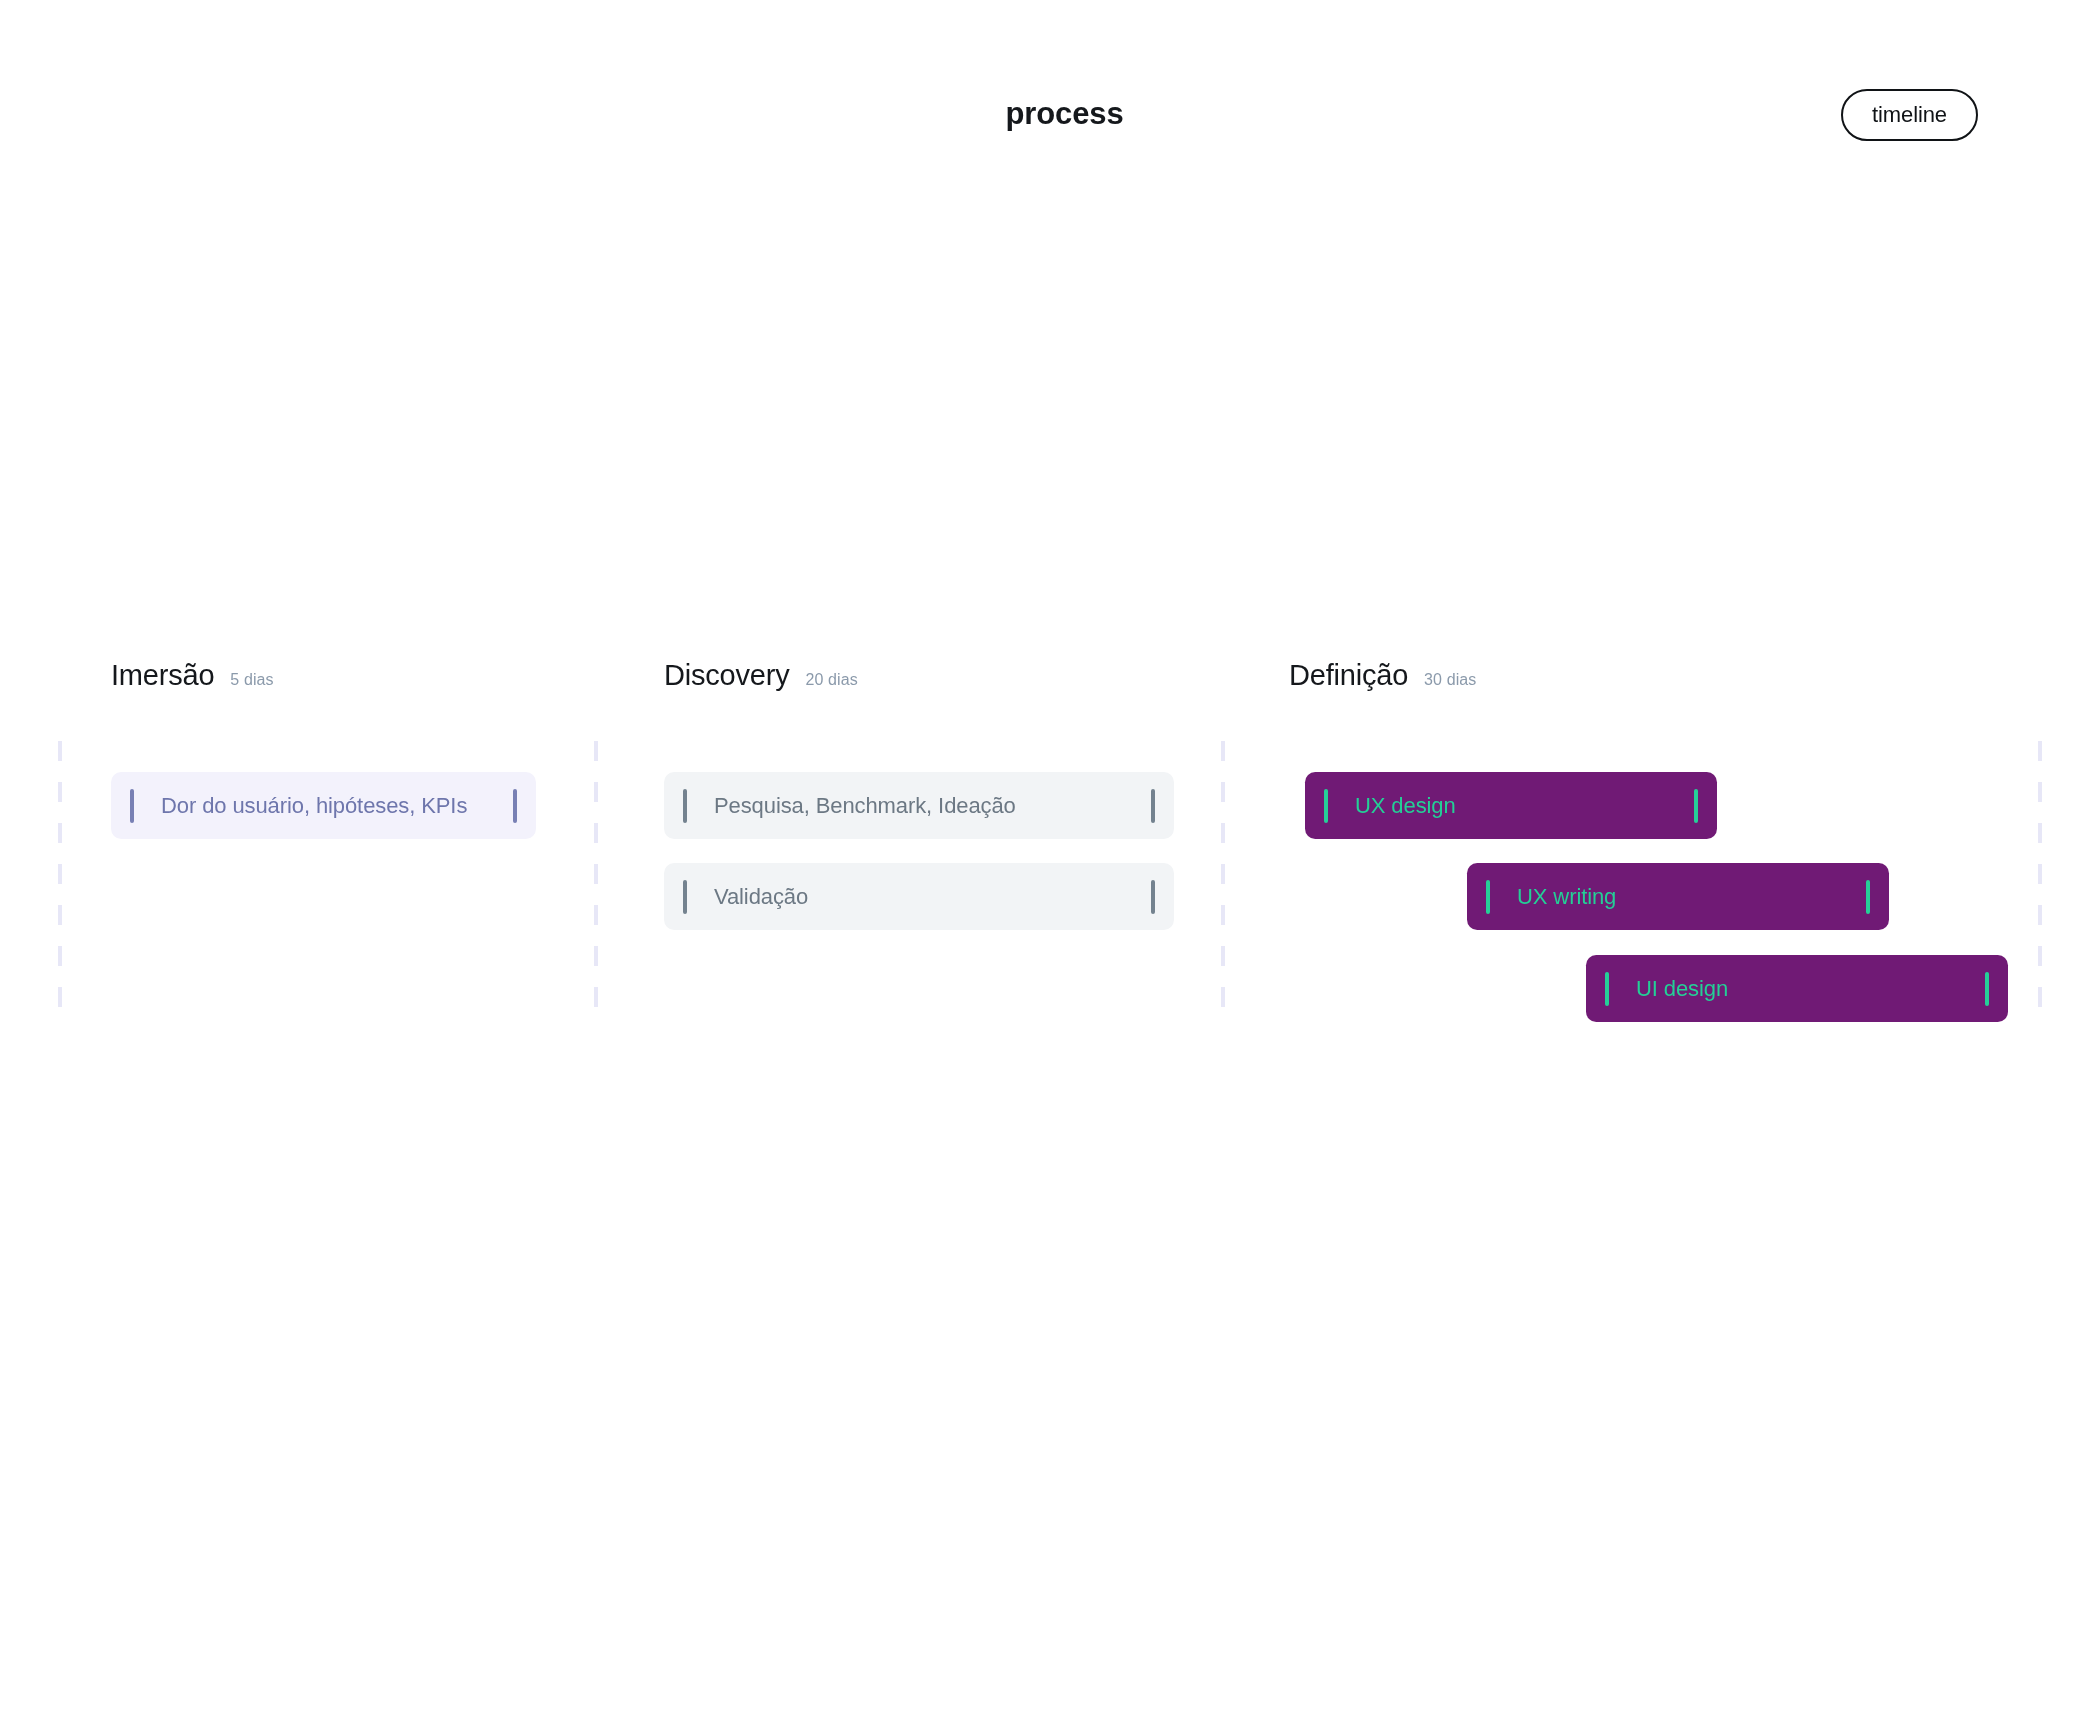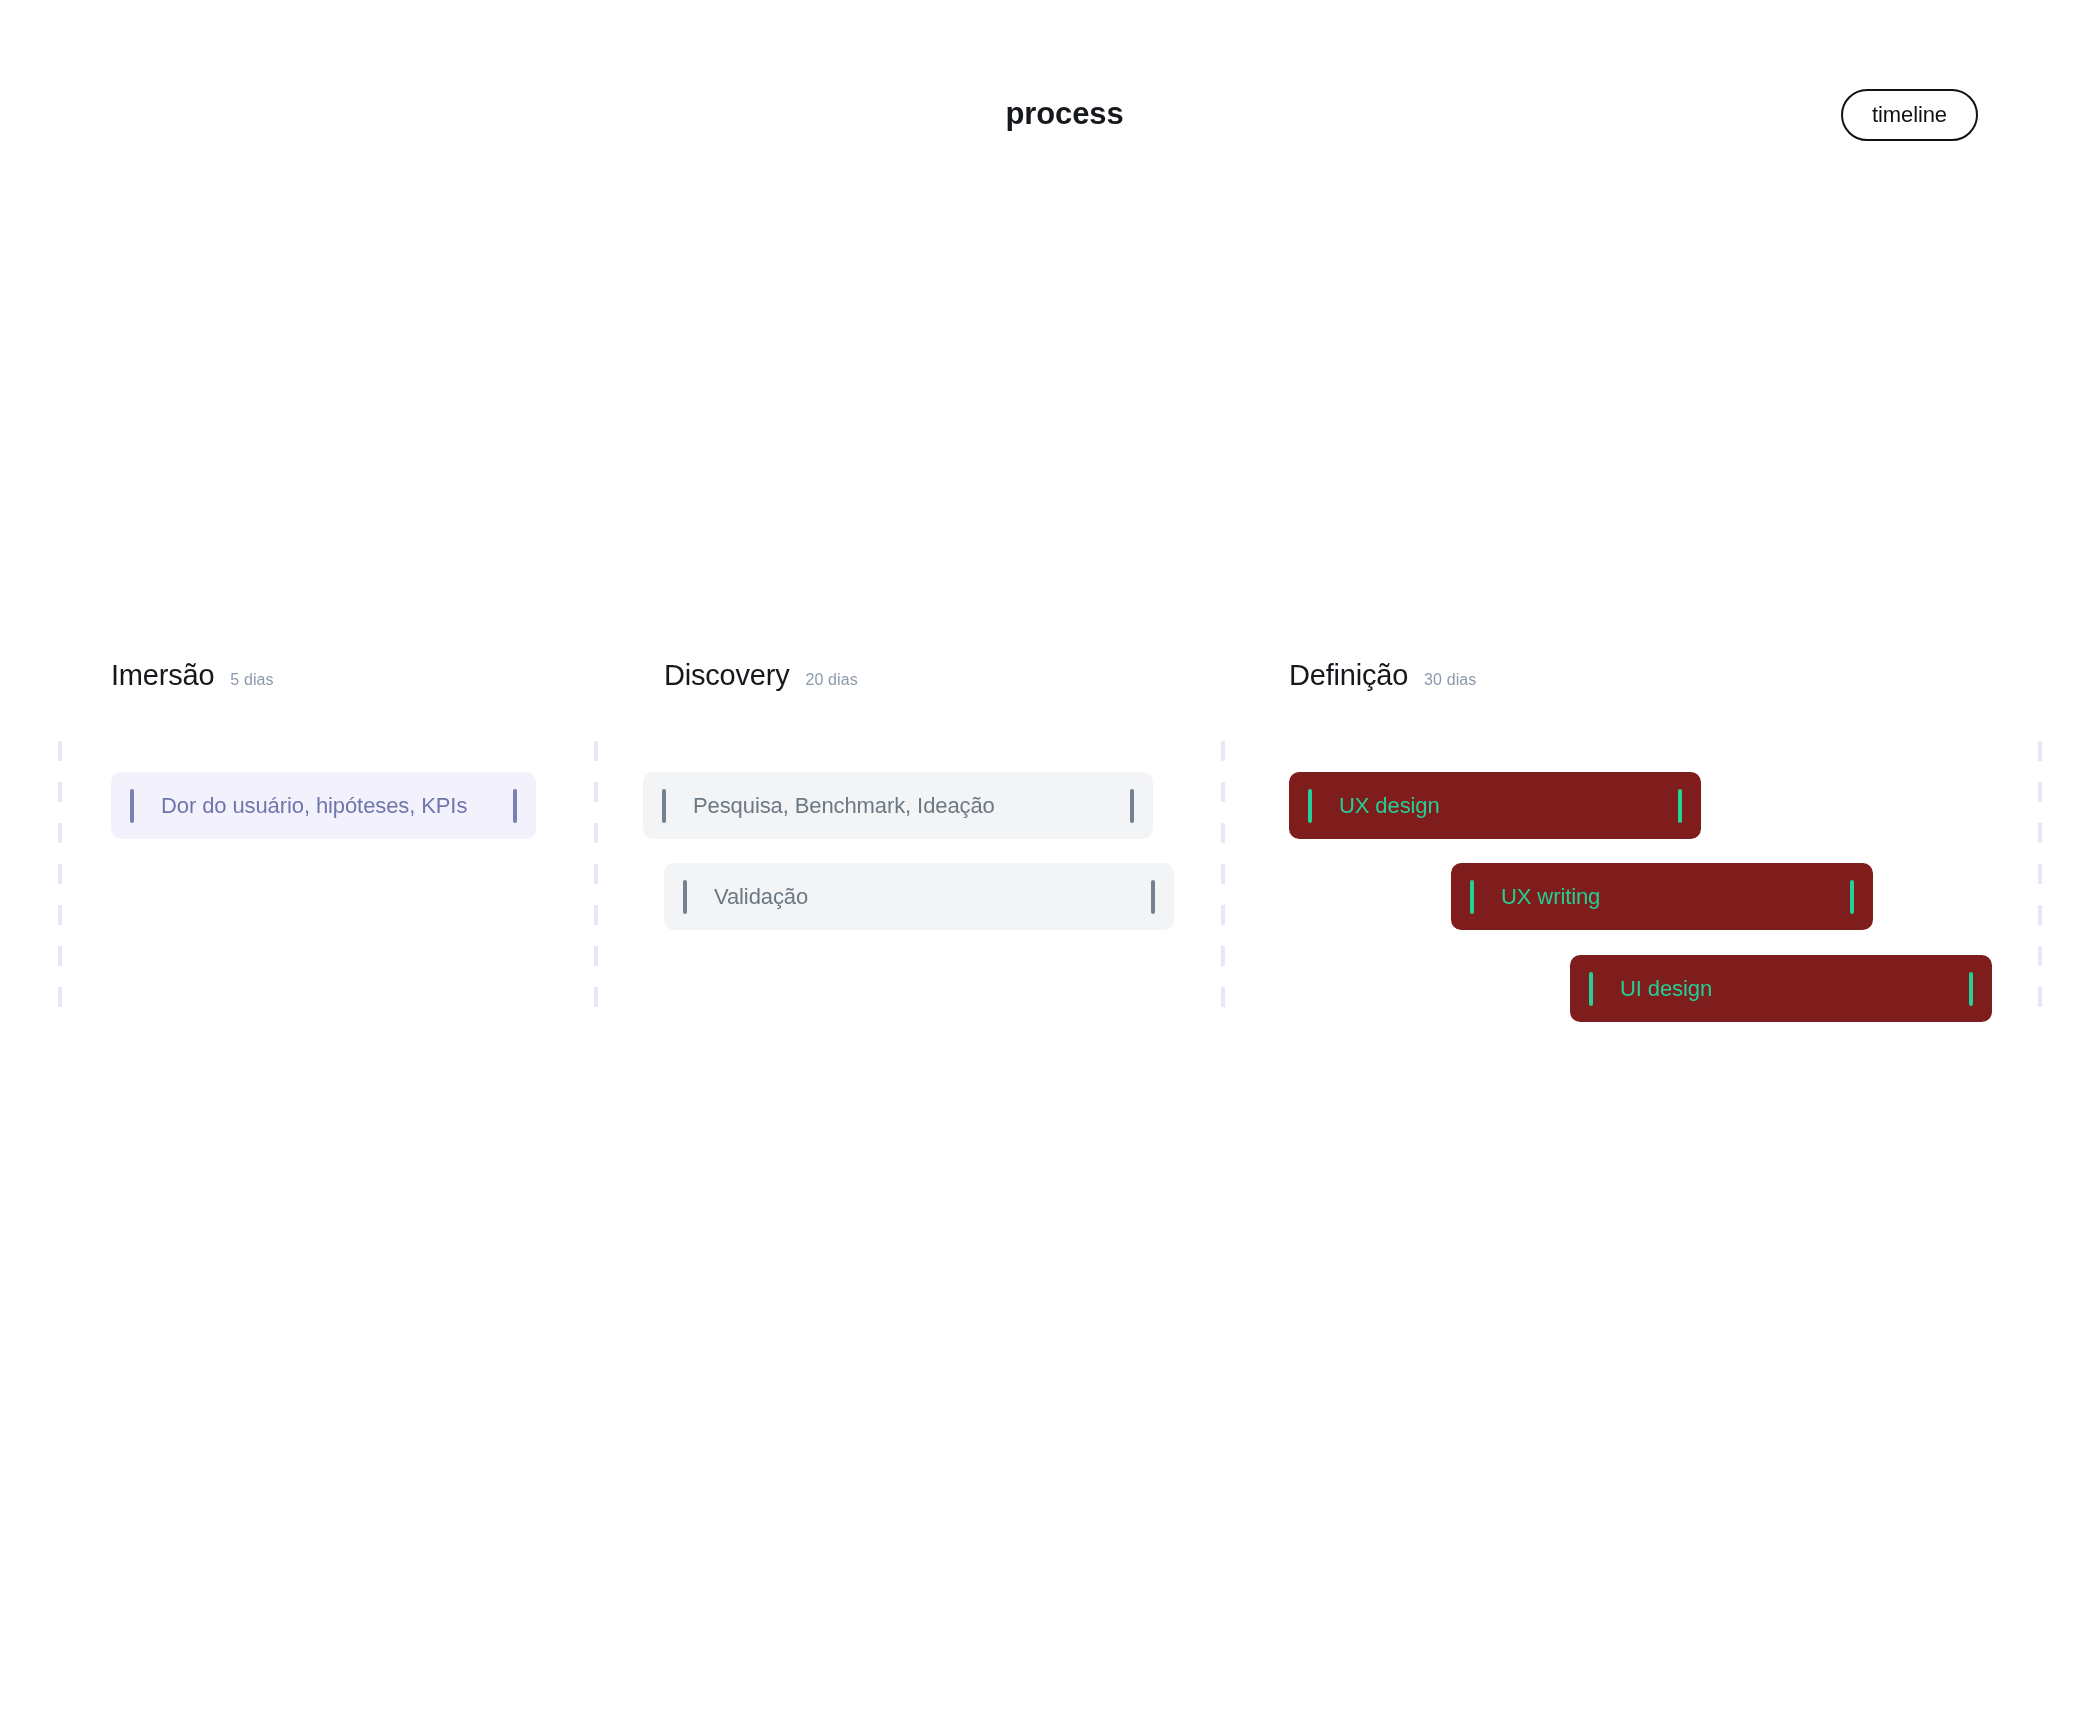--- a/index.html
+++ b/index.html
@@ -132,21 +132,21 @@
 
   
   .bar-lavender { background: #f3f2fc; }
   .bar-lavender .task-handle { background: #7880b4; }
   .bar-lavender .task-label  { color: #6e76ac; }
 
   .bar-gray { background: #f2f4f6; }
   .bar-gray .task-handle { background: #74828f; }
   .bar-gray .task-label  { color: #6c7884; }
 
-  .bar-mint { background: #7f1d1d; }
+  .bar-mint { background: #701a75; margin-left: 16px; }
   .bar-mint .task-handle { background: #26cf98; }
   .bar-mint .task-label  { color: #24cf96; }
 </style>
 </head>
 <body>
 
 <div id="app-header">
   <div id="page-title">process</div>
 
   <div id="timeline-pill">
@@ -175,21 +175,21 @@
     <span class="phase-name">Definição</span>
     <span class="phase-duration">30 dias</span>
   </div>
 
   <div class="task-bar bar-lavender" style="left:111px; top:772px; width:425px;">
     <span class="task-handle left"></span>
     <span class="task-label">Dor do usuário, hipóteses, KPIs</span>
     <span class="task-handle right"></span>
   </div>
 
-  <div class="task-bar bar-gray" style="left:643px; top:772px; width:510px;text-align:right;">
+  <div class="task-bar bar-gray" style="left:664px; top:772px; width:510px;text-align:right;">
     <span class="task-handle left"></span>
     <span class="task-label">Pesquisa, Benchmark, Ideação</span>
     <span class="task-handle right"></span>
   </div>
 
   <div class="task-bar bar-gray" style="left:664px; top:863px; width:510px;">
     <span class="task-handle left"></span>
     <span class="task-label">Validação</span>
     <span class="task-handle right"></span>
   </div>

